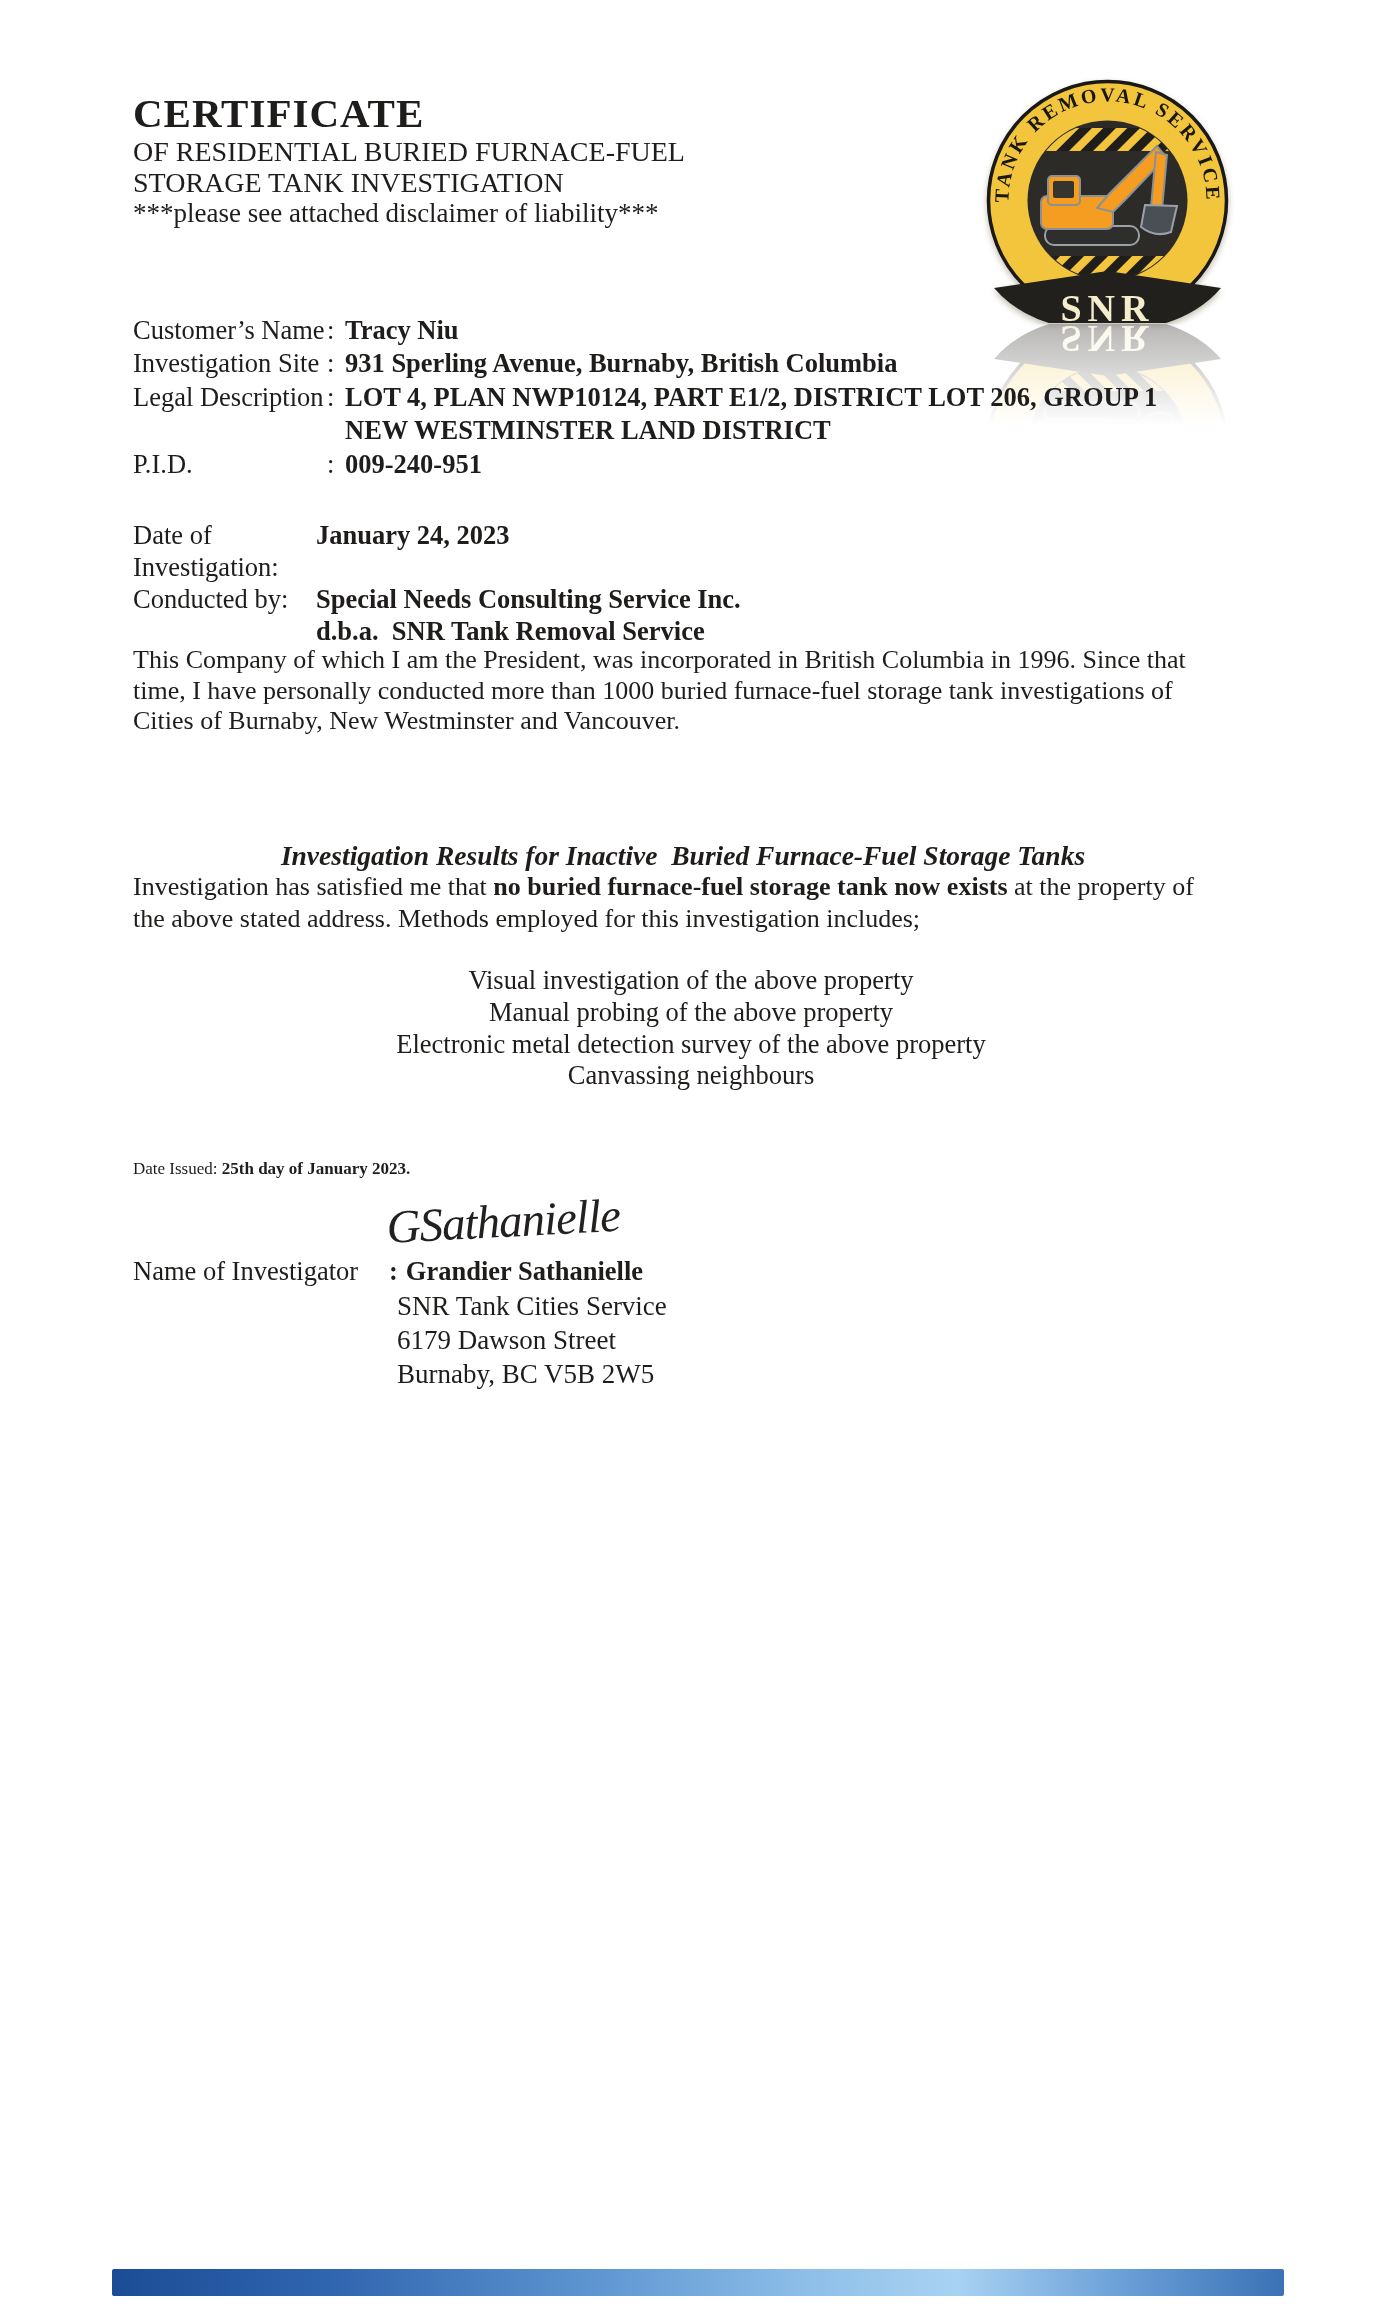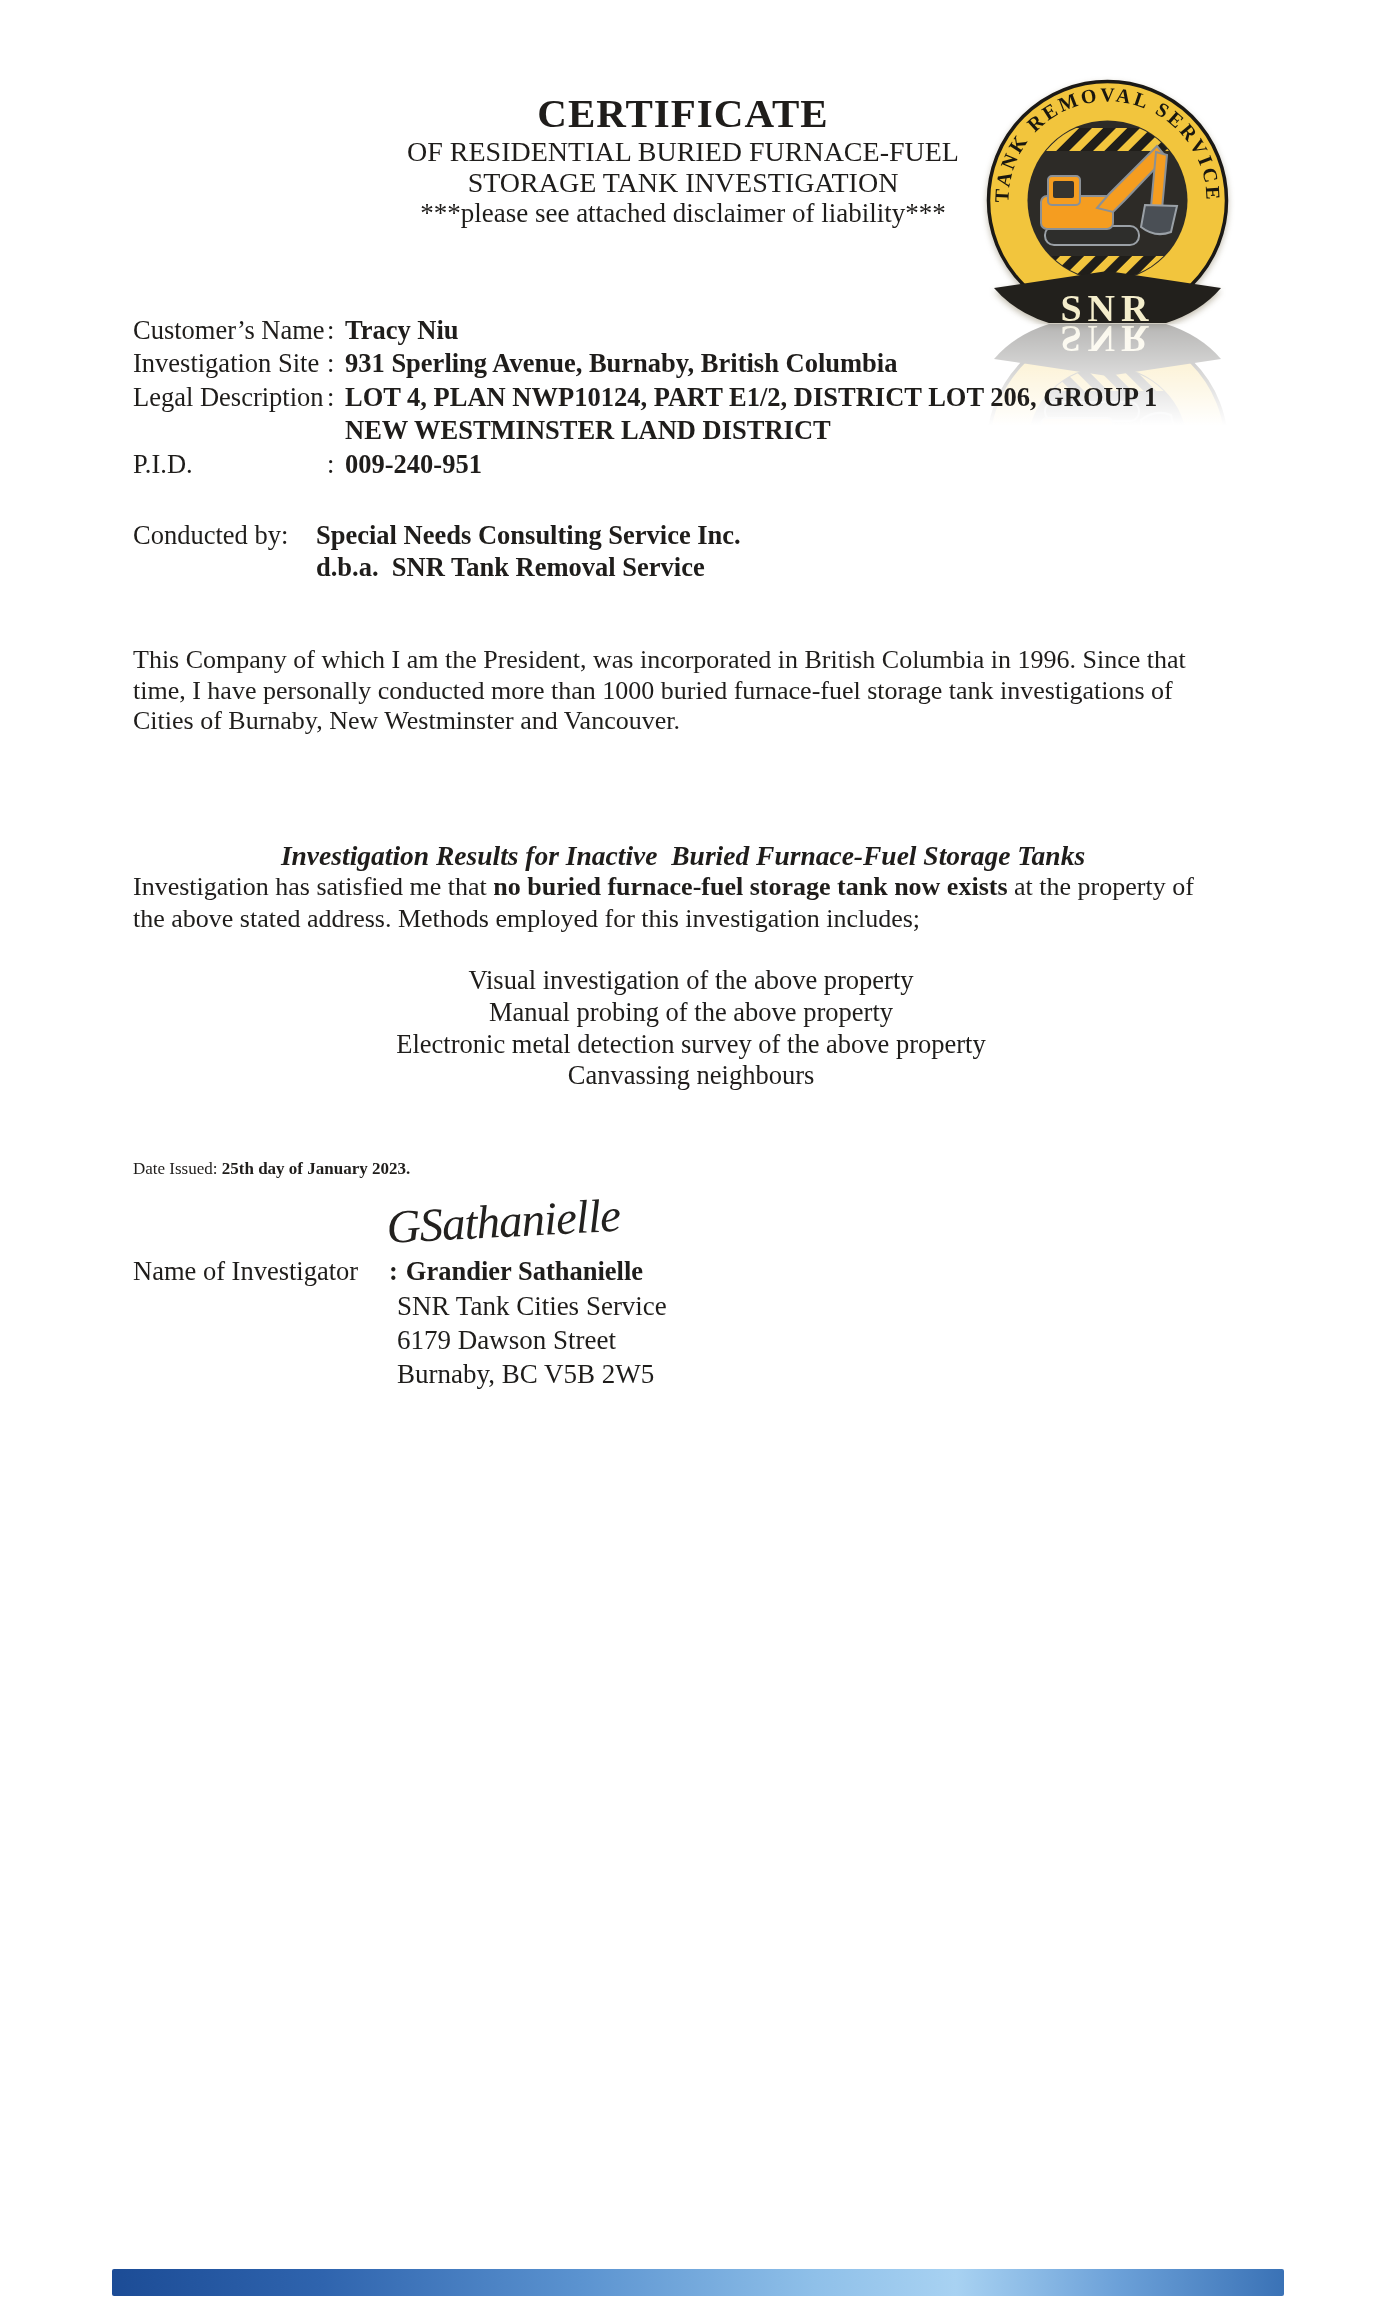--- a/index.html
+++ b/index.html
@@ -4,21 +4,21 @@
 <style>
   html,body{margin:0;padding:0;background:#ffffff;}
   .page{
     position:relative;width:1394px;height:2304px;background:#ffffff;
     font-family:"Liberation Serif","DejaVu Serif",serif;color:#1f1d1b;overflow:hidden;
   }
   .nowrap{white-space:nowrap;}
   .b{font-weight:bold;}
 
   
-  .title-block{position:absolute;left:133px;top:90px;width:1100px;text-align:center;}
+  .title-block{position:absolute;left:133px;top:90px;width:1100px;}
   .cert-title{font-size:41px;font-weight:bold;letter-spacing:1px;line-height:46px;}
   .cert-sub{font-size:28px;line-height:31px;}
   .cert-disc{font-size:27px;line-height:31px;}
 
   
   .logo-wrap{position:absolute;left:985px;top:78px;width:245px;height:245px;}
   .logo-wrap svg{filter:drop-shadow(0 3px 3px rgba(80,65,25,.35));}
   .logo-refl{position:absolute;left:985px;top:324px;width:245px;height:107px;}
 
   
@@ -146,20 +146,24 @@
     </div>
     <div class="info-row">
       <span class="info-label">P.I.D.</span>
       <span class="info-colon">:</span>
       <span class="info-value">009-240-951</span>
     </div>
   </div>
 
   <div class="conduct-block">
     <div class="conduct-row">
+      <span class="conduct-label">Date of Investigation:</span>
+      <span class="conduct-value">January 24, 2023</span>
+    </div>
+    <div class="conduct-row">
       <span class="conduct-label">Conducted by:</span>
       <span class="conduct-value">Special Needs Consulting Service Inc.</span>
     </div>
     <div class="conduct-row">
       <span class="conduct-label"></span>
       <span class="conduct-value">d.b.a.  SNR Tank Removal Service</span>
     </div>
   </div>
 
   <div class="para1">

